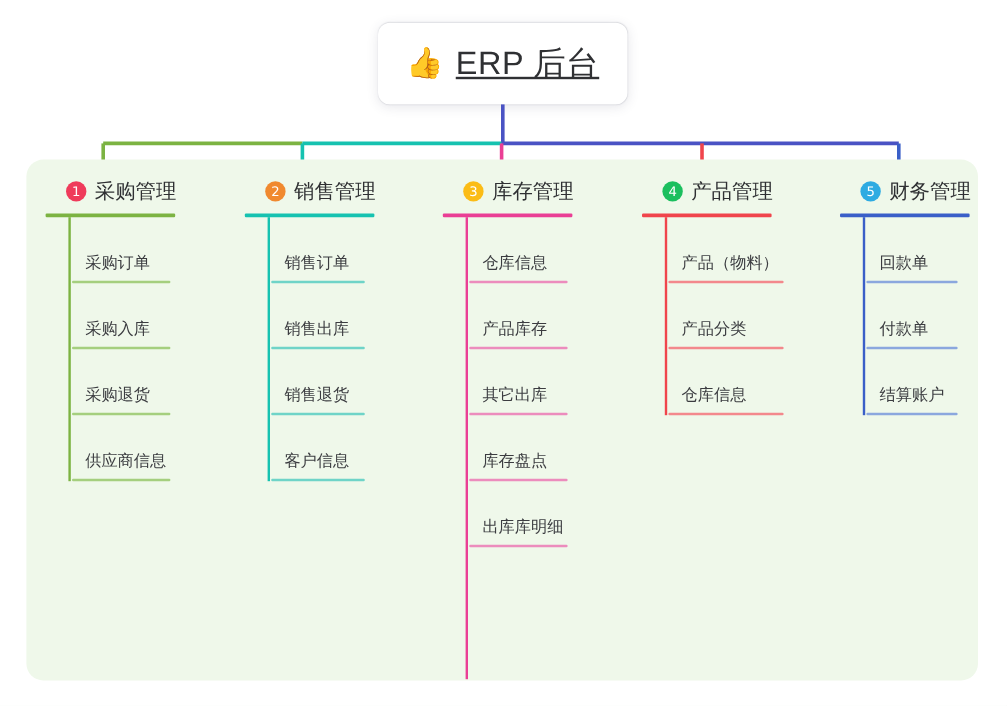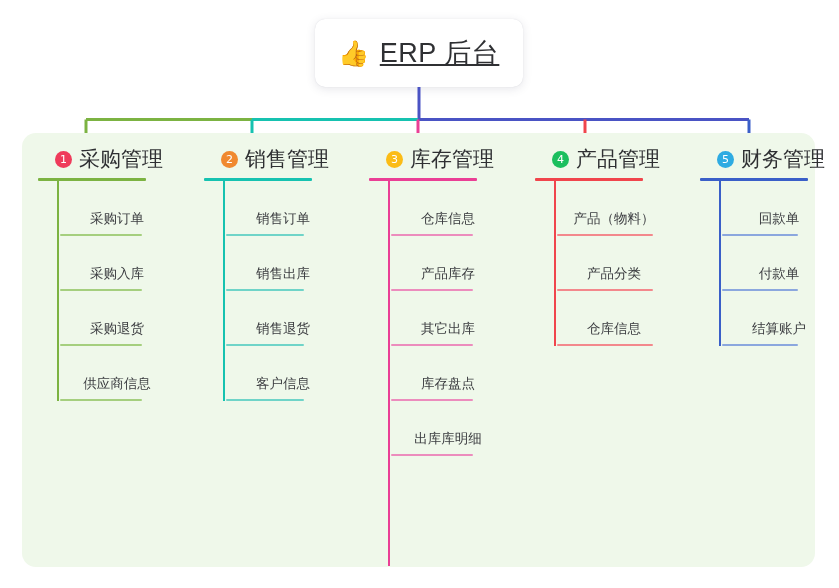--- a/index.html
+++ b/index.html
@@ -87,21 +87,21 @@
     height: 17px;
     border-radius: 50%;
     color: #ffffff;
     font-size: 11px;
     line-height: 17px;
     text-align: center;
     flex: 0 0 auto;
     font-family: "DejaVu Sans", sans-serif;
   }
   .col-title {
-    font-size: 21px;
+    font-size: 17px;
     color: #2f3033;
     white-space: nowrap;
   }
   .head-rule {
     height: 3px;
     border-radius: 1px;
     margin-top: 7px;
   }
 
   
@@ -123,21 +123,20 @@
     display: flex;
     flex-direction: column;
     justify-content: flex-end;
   }
   .leaf-label {
     font-size: 13.5px;
     color: #3b3c40;
     white-space: nowrap;
     padding-left: 11px;
     padding-bottom: 6px;
-    text-align: center;
   }
   .leaf-rule {
     height: 2px;
     border-radius: 1px;
   }
 </style>
 </head>
 <body>
 
 <div id="canvas">

